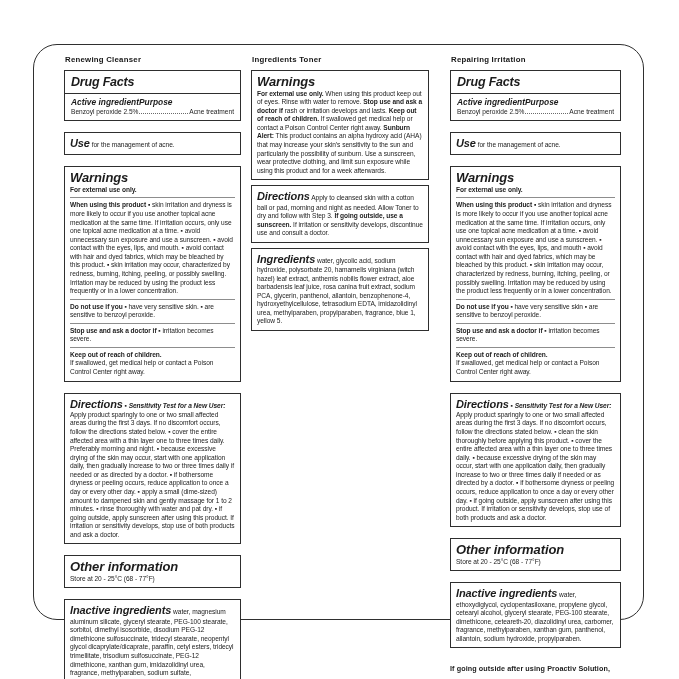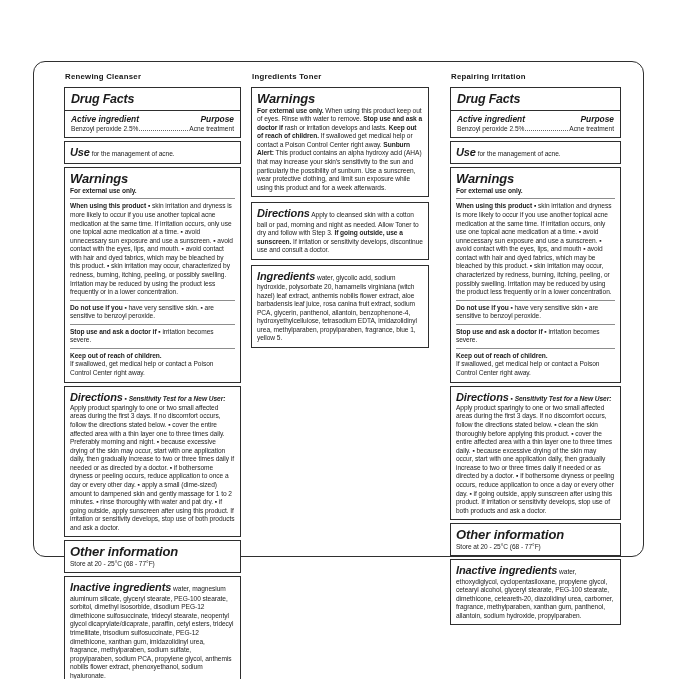--- a/index.html
+++ b/index.html
@@ -6,54 +6,53 @@
     margin: 0; padding: 0;
     width: 679px; height: 679px;
     background: #ffffff;
     font-family: "Liberation Sans", sans-serif;
     color: #1c1c1c;
     overflow: hidden;
     -webkit-font-smoothing: antialiased;
   }
   .card {
     position: absolute;
-    left: 33px; top: 61px;
-    width: 611px; height: 496px;
+    left: 33px; top: 44px;
+    width: 611px; height: 576px;
     border: 1.6px solid #2f2f2f;
-    border-radius: 12px;
+    border-radius: 24px;
     background: #ffffff;
     box-sizing: border-box;
   }
   .col { position: absolute; top: 10px; }
   .col-header {
     font-weight: bold;
     font-size: 7.8px;
     letter-spacing: 0.25px;
     margin: 0 0 6px 1px;
     color: #161616;
   }
   .panel-box {
     border: 1.5px solid #2e2e2e;
     background: #fff;
     padding: 3px 5px 4px;
-    margin-bottom: 3px;
+    margin-bottom: 11px;
     box-sizing: border-box;
   }
   .panel-box.no-pad { padding: 0; }
   .df-title {
     font-weight: bold;
     font-style: italic;
     font-size: 12.5px;
     letter-spacing: -0.2px;
     padding: 4px 6px 4px;
     border-bottom: 1.5px solid #2e2e2e;
   }
   .ai-heads {
     display: flex;
-    justify-content: space-between;
     font-weight: bold;
     font-style: italic;
     font-size: 8.4px;
     padding: 3px 6px 0;
   }
   .ai-row {
     display: flex;
     align-items: flex-end;
     font-size: 6.6px;
     padding: 1px 6px 5px;
@@ -187,16 +186,17 @@
     <div class="panel-box body-t"><span class="run-h">Directions</span><span class="run-n"> ▪ </span><span class="run-bi">Sensitivity Test for a New User:</span><span class="run-n"> Apply product sparingly to one or two small affected areas during the first 3 days. If no discomfort occurs, follow the directions stated below. ▪ clean the skin thoroughly before applying this product. ▪ cover the entire affected area with a thin layer one to three times daily. ▪ because excessive drying of the skin may occur, start with one application daily, then gradually increase to two or three times daily if needed or as directed by a doctor. ▪ if bothersome dryness or peeling occurs, reduce application to once a day or every other day. ▪ if going outside, apply sunscreen after using this product. If irritation or sensitivity develops, stop use of both products and ask a doctor.</span></div>
 
     <div class="panel-box">
       <div class="sec-h">Other information</div>
       <div class="body-t">Store at 20 - 25°C (68 - 77°F)</div>
     </div>
 
     <div class="panel-box body-t"><span class="run-h">Inactive ingredients</span><span class="run-n"> water, ethoxydiglycol, cyclopentasiloxane, propylene glycol, cetearyl alcohol, glyceryl stearate, PEG-100 stearate, dimethicone, ceteareth-20, diazolidinyl urea, carbomer, fragrance, methylparaben, xanthan gum, panthenol, allantoin, sodium hydroxide, propylparaben.</span></div>
 
     <div class="footnote">
+      <div>If going outside after using Proactiv Solution,</div>
     </div>
   </div>
 
 </div>
 
 </body></html>

